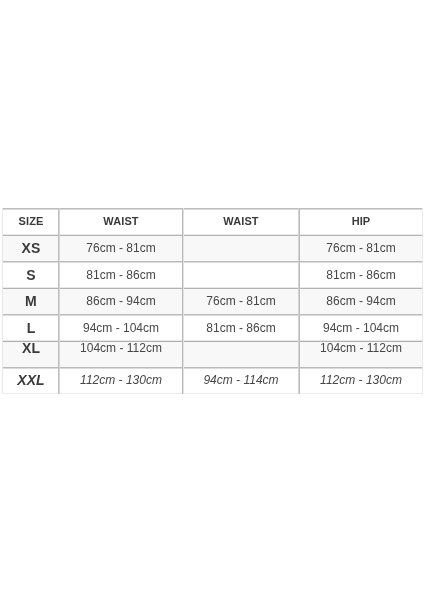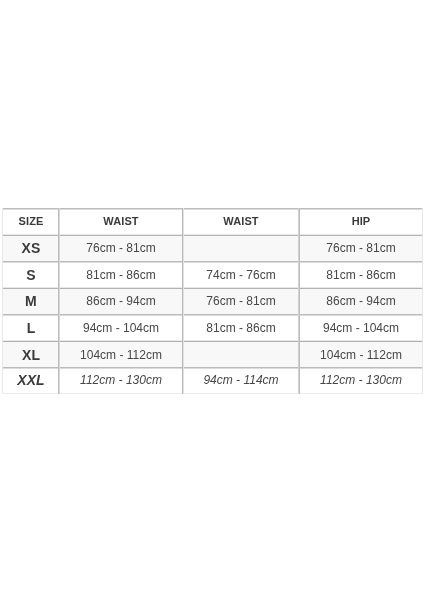--- a/index.html
+++ b/index.html
@@ -72,21 +72,21 @@
   .cell.c0 { left: 2.6px;   width: 56px;  }
   .cell.c1 { left: 58.6px;  width: 124px; }
   .cell.c2 { left: 182.6px; width: 116px; border-radius: 9px; }
   .cell.c3 { left: 298.6px; width: 124px; }
 
   .cell.hd  { top: 208.5px; height: 24.8px; }
   .cell.rw0 { top: 235.4px; height: 25.5px; }
   .cell.rw1 { top: 261.9px; height: 25.5px; }
   .cell.rw2 { top: 288.4px; height: 25.5px; }
   .cell.rw3 { top: 314.9px; height: 25.5px; }
-  .cell.rw4 { top: 335px; height: 40px; }
+  .cell.rw4 { top: 328px; height: 40px; }
   .cell.rw5 { top: 367.4px; height: 25.5px; font-style: italic; }
 
   .cell.head {
     font-size: 11px;
     font-weight: bold;
     color: #3b3b3b;
     letter-spacing: 0.1px;
   }
   .cell.body {
     font-size: 12px;
@@ -130,21 +130,20 @@
     <div class="cell head hd c1">WAIST</div>
     <div class="cell head hd c2">WAIST</div>
     <div class="cell head hd c3">HIP</div>
 
     <div class="cell body size rw0 c0">XS</div>
     <div class="cell body rw0 c1">76cm - 81cm</div>
     <div class="cell body rw0 c3">76cm - 81cm</div>
 
     <div class="cell body size rw1 c0">S</div>
     <div class="cell body rw1 c1">81cm - 86cm</div>
-    <div class="cell body rw1 c2">74cm - 76cm</div>
     <div class="cell body rw1 c3">81cm - 86cm</div>
 
     <div class="cell body size rw2 c0">M</div>
     <div class="cell body rw2 c1">86cm - 94cm</div>
     <div class="cell body rw2 c2">76cm - 81cm</div>
     <div class="cell body rw2 c3">86cm - 94cm</div>
 
     <div class="cell body size rw3 c0">L</div>
     <div class="cell body rw3 c1">94cm - 104cm</div>
     <div class="cell body rw3 c2">81cm - 86cm</div>

